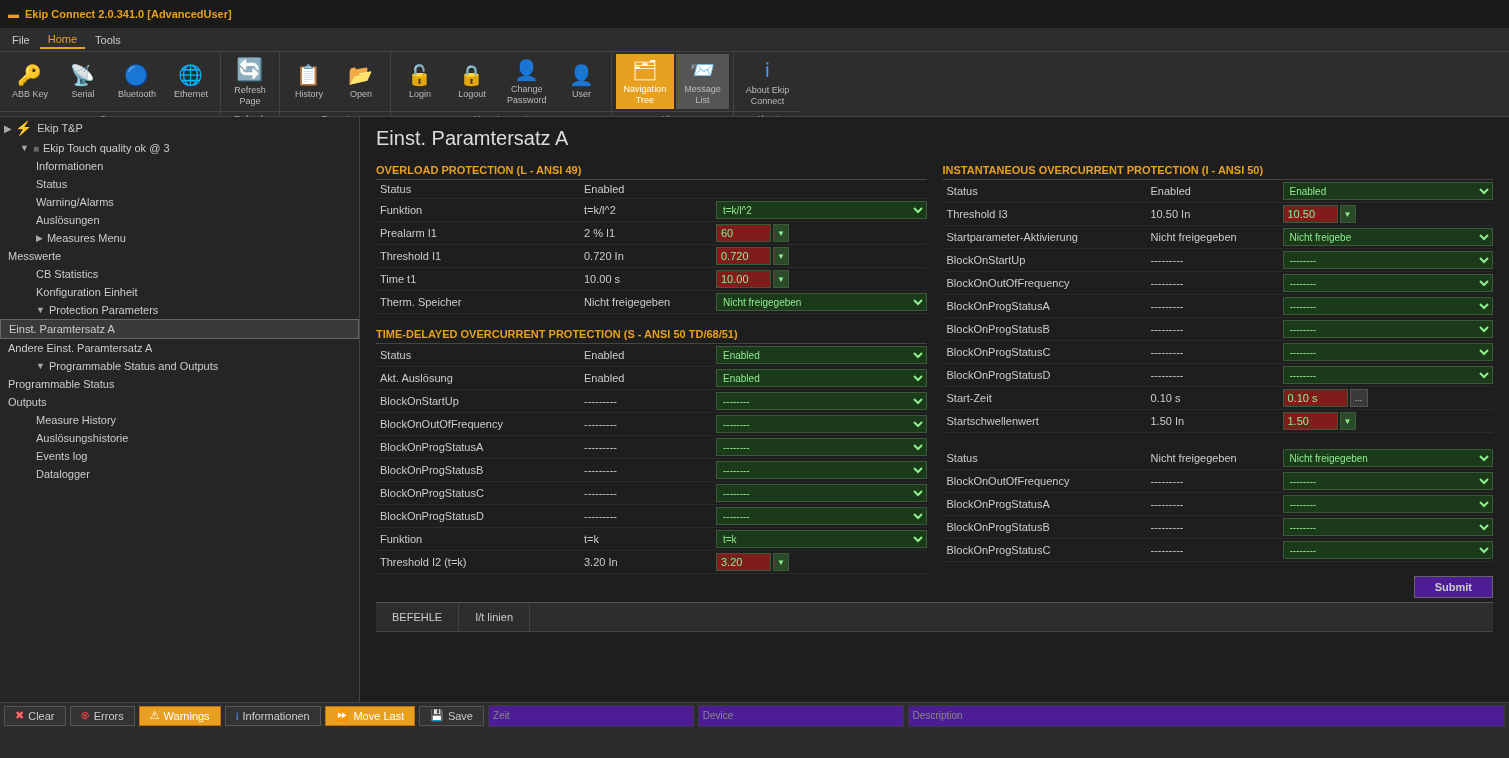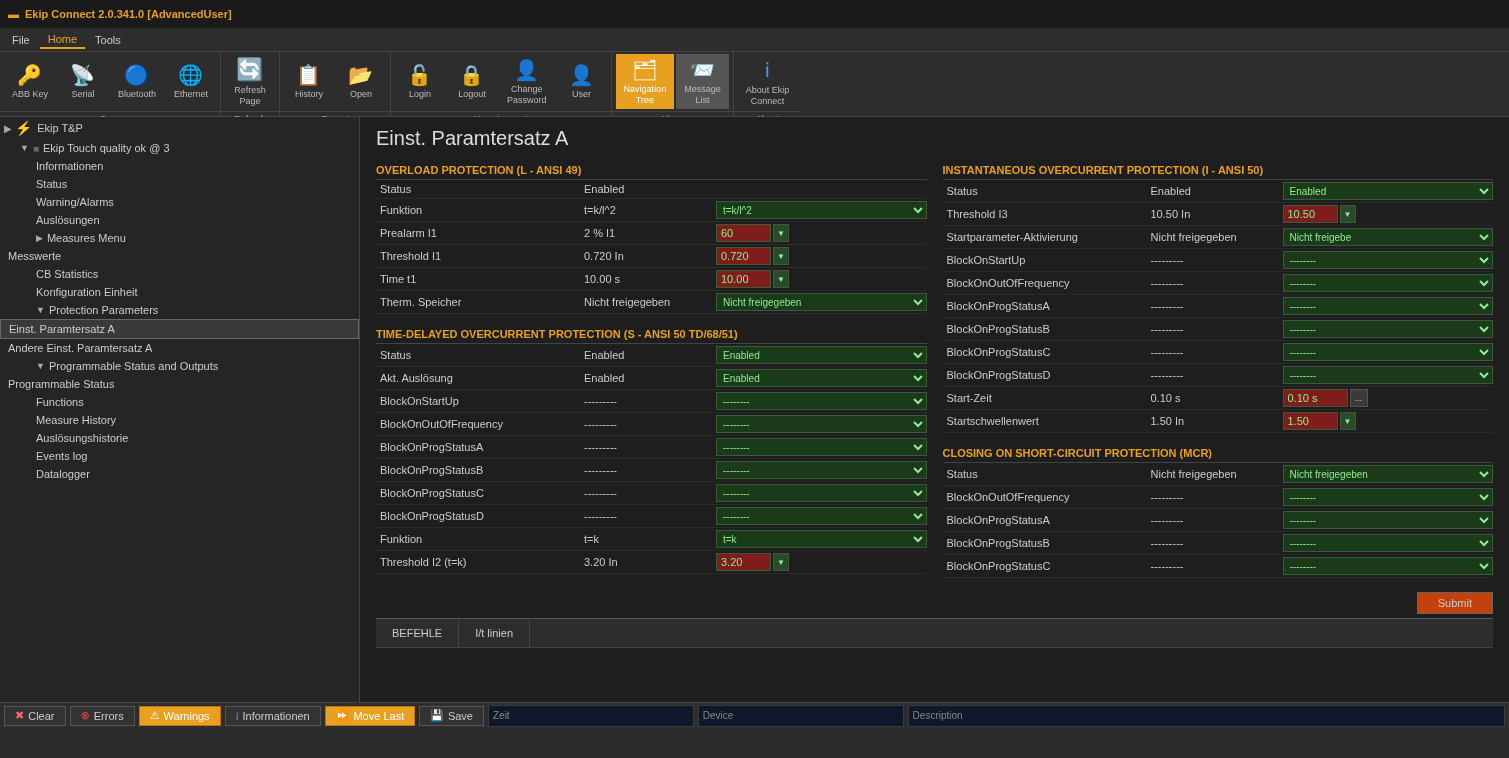--- a/index.html
+++ b/index.html
@@ -56,21 +56,21 @@
     .col-right { flex: 1; }
 
     
     #bottom-tabs { display: flex; background: #2d2d2d; border-top: 1px solid #555; border-bottom: 1px solid #444; height: 30px; align-items: stretch; }
     .bottom-tab { padding: 0 16px; display: flex; align-items: center; cursor: pointer; color: #ccc; border-right: 1px solid #444; font-size: 11px; }
 
     
     #status-bar { background: #2d2d2d; display: flex; align-items: center; height: 26px; border-top: 1px solid #444; gap: 4px; padding: 0 4px; }
     .status-btn { display: flex; align-items: center; gap: 4px; padding: 2px 10px; cursor: pointer; border: 1px solid #555; background: #333; color: #ccc; height: 20px; font-size: 11px; }
     .status-btn.orange { background: #e8a020; color: white; border-color: #c07010; }
-    .status-col { flex: 1; background: #0f172a; height: 22px; border: 1px solid #3a3a3a; display: flex; align-items: center; padding: 0 4px; color: #888; font-size: 10px; }
+    .status-col { flex: 1; background: #4c1d95; height: 22px; border: 1px solid #3a3a3a; display: flex; align-items: center; padding: 0 4px; color: #888; font-size: 10px; }
 
     
     .dropdown-arrow { background: #2a4a2a; border: 1px solid #3a5a3a; color: #90ee90; width: 16px; height: 18px; display: flex; align-items: center; justify-content: center; cursor: pointer; font-size: 8px; }
 
     select { font-size: 10px; }
 
     .small-input { width: 55px; }
     .ellipsis-btn { background: #3a3a3a; border: 1px solid #555; color: #ccc; width: 18px; height: 18px; display: flex; align-items: center; justify-content: center; cursor: pointer; font-size: 9px; }
   </style>
 </head>
@@ -230,22 +230,22 @@
     <div class="tree-item tree-indent-3">
         <span>Andere Einst. Paramtersatz A</span>
       </div>
     <div class="tree-item tree-indent-2">
       <span style="font-size:9px; color:#aaa;">▼</span>
       <span>Programmable Status and Outputs</span>
     </div>
     <div class="tree-item tree-indent-3">
         <span>Programmable Status</span>
       </div>
-    <div class="tree-item tree-indent-2">
-        <span>Functions</span>
+    <div class="tree-item tree-indent-3">
+        <span>Outputs</span>
       </div>
     <div class="tree-item tree-indent-2">
         <span>Measure History</span>
       </div>
     <div class="tree-item tree-indent-2">
         <span>Auslösungshistorie</span>
       </div>
     <div class="tree-item tree-indent-2">
         <span>Events log</span>
       </div>
@@ -463,21 +463,20 @@
             <span class="param-name">Startschwellenwert</span>
             <span class="param-value">1.50 In</span>
             <div class="param-input-wrap">
               <input class="param-input small-input" type="text" value="1.50" style="">
               <div class="dropdown-arrow">▼</div>
             </div>
           </div>
         </div>
 
         <div class="param-section">
-          <div class="param-section-title">CLOSING ON SHORT-CIRCUIT PROTECTION (MCR)</div>
           <div class="param-row">
             <span class="param-name">Status</span>
             <span class="param-value">Nicht freigegeben</span>
             <div class="param-input-wrap">
               <select class="param-select"><option>Nicht freigegeben</option></select>
             </div>
           </div>
           <div class="param-row">
             <span class="param-name">BlockOnOutOfFrequency</span>
             <span class="param-value">---------</span>
@@ -502,21 +501,21 @@
           <div class="param-row">
             <span class="param-name">BlockOnProgStatusC</span>
             <span class="param-value">---------</span>
             <div class="param-input-wrap">
               <select class="param-select"><option>--------</option></select>
             </div>
           </div>
         </div>
 
         <div style="text-align: right; margin-top: 4px;">
-          <button style="background:#c2410c; border:1px solid #666; color:#ccc; padding:4px 20px; cursor:pointer; font-size:11px;">Submit</button>
+          <button style="background:#4c1d95; border:1px solid #666; color:#ccc; padding:4px 20px; cursor:pointer; font-size:11px;font-weight:bold;">Submit</button>
         </div>
       </div>
     </div>
 
     <div id="bottom-tabs" style="margin-top: 4px;">
       <div class="bottom-tab">BEFEHLE</div>
       <div class="bottom-tab">I/t linien</div>
     </div>
   </div>
 </div>

